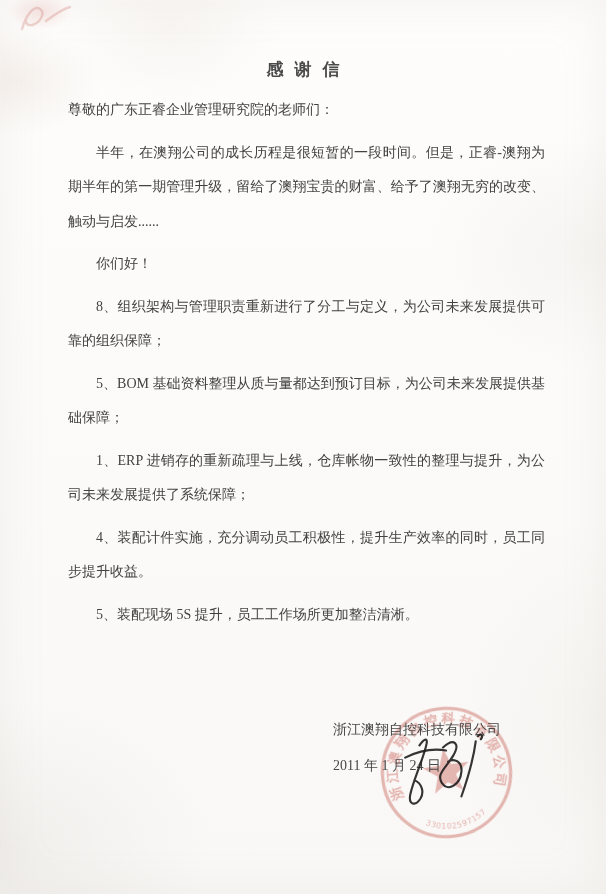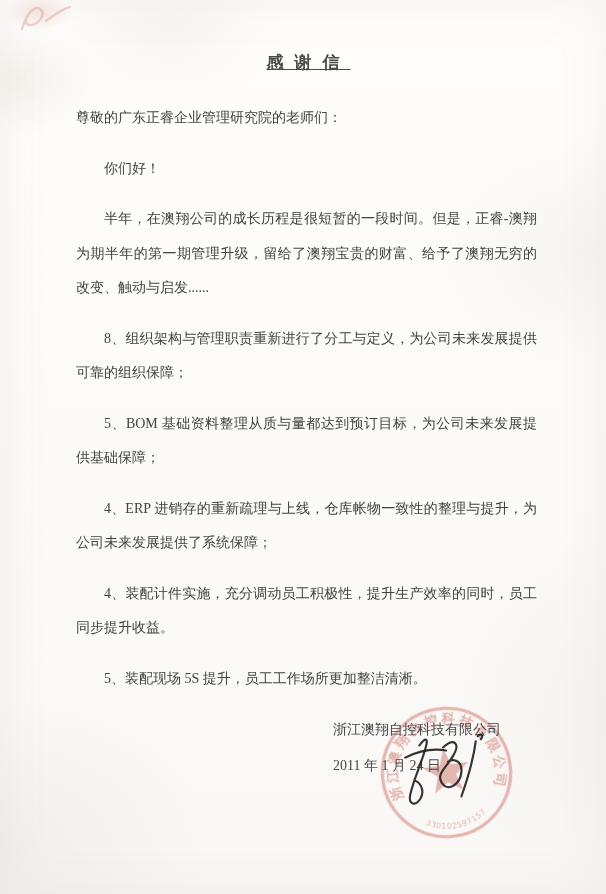--- a/index.html
+++ b/index.html
@@ -20,39 +20,38 @@
       radial-gradient(160px 110px at 28% 3%, rgba(218,206,190,0.16), transparent 70%),
       radial-gradient(220px 160px at 98% 28%, rgba(216,210,202,0.18), transparent 75%),
       radial-gradient(260px 200px at 2% 95%, rgba(206,200,194,0.20), transparent 75%),
       radial-gradient(200px 260px at 99% 80%, rgba(220,214,206,0.16), transparent 75%),
       linear-gradient(180deg, #fefdfc 0%, #fbfaf8 55%, #f9f8f6 100%);
     box-shadow: inset 0 0 48px rgba(178,168,158,0.12);
   }
   .title {
     position: absolute;
     top: 50px; left: 0; right: 0;
-    margin: 1px;
+    margin: 8px;
     padding-left: 0.65em;           
     text-align: center;
     font-size: 17px;
     font-weight: 600;
     letter-spacing: 0.65em;
     color: #4a4a4a;
-    text-decoration: underline;
   }
   .letter-body {
     position: absolute;
     left: 60px; top: 85px;
     width: 493px;
     font-size: 14px;
     line-height: 34.5px;
     text-align: justify;
     color: #424242;
   }
-  .letter-body p { margin: 16px; }
+  .letter-body p { margin: 8px; }
   .para { text-indent: 2em; }
   .sig-block {
     position: absolute;
     left: 333px; top: 712px;
     font-size: 14px;
     line-height: 36px;
     color: #474747;
   }
   .sig-block div { white-space: nowrap; }
   
@@ -92,25 +91,25 @@
 
   <svg class="pen-mark" viewBox="0 0 62 34" aria-hidden="true">
     <path d="M 6,28 C 10,14 18,4 24,8 C 30,12 24,22 16,24 C 10,25 8,20 12,14"></path>
     <path d="M 30,20 C 38,14 46,8 54,6"></path>
   </svg>
 
   <h1 class="title">感谢信</h1>
 
   <div class="letter-body">
     <p>尊敬的广东正睿企业管理研究院的老师们：</p>
+    <p class="para">半年，在澳翔公司的成长历程是很短暂的一段时间。但是，正睿-澳翔为期半年的第一期管理升级，留给了澳翔宝贵的财富、给予了澳翔无穷的改变、触动与启发......</p>
     <p class="para">你们好！</p>
-    <p class="para">半年，在澳翔公司的成长历程是很短暂的一段时间。但是，正睿-澳翔为期半年的第一期管理升级，留给了澳翔宝贵的财富、给予了澳翔无穷的改变、触动与启发......</p>
     <p class="para">8、组织架构与管理职责重新进行了分工与定义，为公司未来发展提供可靠的组织保障；</p>
     <p class="para">5、BOM 基础资料整理从质与量都达到预订目标，为公司未来发展提供基础保障；</p>
-    <p class="para">4、ERP 进销存的重新疏理与上线，仓库帐物一致性的整理与提升，为公司未来发展提供了系统保障；</p>
+    <p class="para">1、ERP 进销存的重新疏理与上线，仓库帐物一致性的整理与提升，为公司未来发展提供了系统保障；</p>
     <p class="para">4、装配计件实施，充分调动员工积极性，提升生产效率的同时，员工同步提升收益。</p>
     <p class="para">5、装配现场 5S 提升，员工工作场所更加整洁清淅。</p>
   </div>
 
   <svg class="seal" viewBox="0 0 170 170" aria-hidden="true">
     <defs>
       <path id="sealArcTop" d="M 38.8,106.6 A 51,51 0 1 1 131.2,106.6" fill="none"></path>
       <path id="sealArcBottom" d="M 49.3,130.7 A 58,58 0 0 0 120.7,130.7" fill="none"></path>
     </defs>
     <circle class="seal-ring" cx="85" cy="85" r="66"></circle>

